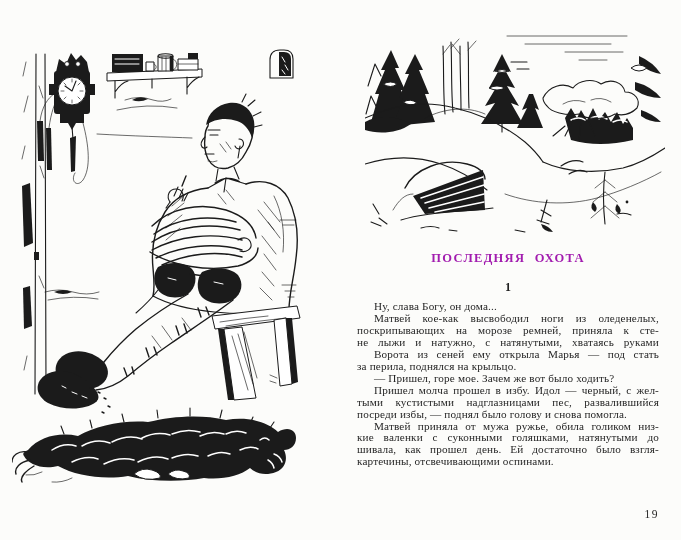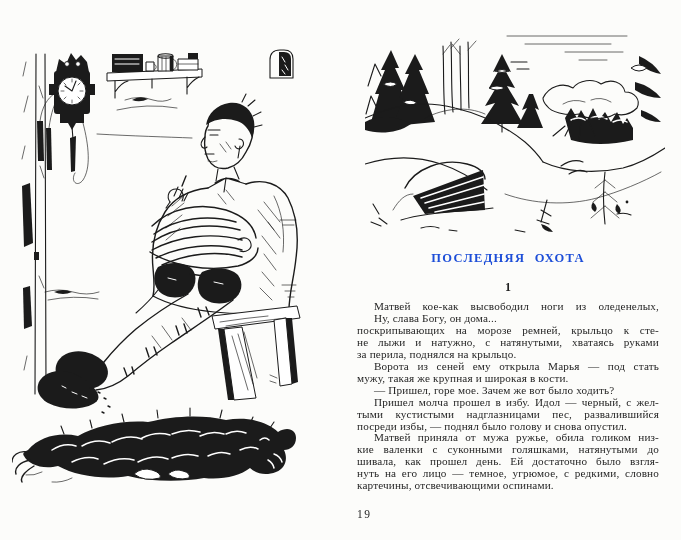--- a/index.html
+++ b/index.html
@@ -17,36 +17,36 @@
   svg .ln{stroke:#1b1b1b;fill:none;stroke-width:1.1;stroke-linecap:round;stroke-linejoin:round;}
   svg .ln2{stroke:#1b1b1b;fill:none;stroke-width:1.4;stroke-linecap:round;stroke-linejoin:round;}
   svg .thin{stroke:#1b1b1b;fill:none;stroke-width:.65;stroke-linecap:round;}
   svg .fill{fill:#1b1b1b;stroke:none;}
   svg .wfill{fill:#ffffff;stroke:#1b1b1b;stroke-width:1;}
   svg .wline{stroke:#ffffff;fill:none;stroke-width:1.5;stroke-linecap:round;}
   svg .wthin{stroke:#ffffff;fill:none;stroke-width:1;stroke-linecap:round;}
   .chapter-title{
     position:absolute;left:12px;top:251px;width:302px;margin:0;
     text-align:center;font-size:12.5px;font-weight:bold;
-    letter-spacing:1.3px;word-spacing:5px;color:#1d4ed8;
+    letter-spacing:1.3px;word-spacing:5px;color:#a21caf;
   }
   .section-number{
     position:absolute;left:12px;top:280px;width:302px;
     text-align:center;font-size:12px;font-weight:bold;color:#212121;
   }
   .body-text{
     position:absolute;left:12px;top:301px;width:302px;
     font-size:11.2px;line-height:11.95px;color:#262626;letter-spacing:.15px;
   }
   .tl{min-height:11.95px;}
   .jst{text-align:justify;text-align-last:justify;}
   .ind{text-indent:17px;}
   .page-number{
     position:absolute;left:12px;top:508px;width:302px;
-    text-align:left;font-size:11.5px;letter-spacing:1.5px;color:#262626;font-family:Liberation Serif, serif;
+    text-align:right;font-size:11.5px;letter-spacing:1.5px;color:#262626;font-family:Liberation Serif, serif;
   }
 </style>
 </head>
 <body>
 
 <div class="page page-left">
   <svg class="illo illo-interior" width="320" height="470" viewBox="0 0 320 470" xmlns="http://www.w3.org/2000/svg">
 
     <g>
       <path class="ln" d="M24,28 L23,368"></path>
@@ -250,32 +250,30 @@
       <path class="ln" d="M182,178 l-6,22 M176,188 l10,6 M172,198 l12,4"></path>
       <path class="fill" d="M176,202 q8,2 12,8 q-10,0 -12,-8 z"></path>
       <path class="ln" d="M196,144 q12,-8 22,-4 M204,152 q10,-6 18,-2"></path>
     </g>
   </svg>
 
   <h1 class="chapter-title">ПОСЛЕДНЯЯ ОХОТА</h1>
   <div class="section-number">1</div>
 
   <div class="body-text">
+    <div class="tl ind">Ну, слава Богу, он дома...</div>
     <div class="tl ind jst">Матвей кое-как высвободил ноги из оледенелых,</div>
-    <div class="tl ind">Ну, слава Богу, он дома...</div>
-    <div class="tl jst">поскрипывающих на морозе ремней, крыльцо к сте-</div>
+    <div class="tl jst">поскрипывающих на морозе ремней, приняла к сте-</div>
     <div class="tl jst">не лыжи и натужно, с натянутыми, хватаясь руками</div>
+    <div class="tl ind jst">Ворота из сеней ему открыла Марья — под стать</div>
     <div class="tl">за перила, поднялся на крыльцо.</div>
-    <div class="tl ind jst">Ворота из сеней ему открыла Марья — под стать</div>
-    <div class="tl">мужу, такая же крупная и широкая в кости.</div>
     <div class="tl ind">— Пришел, горе мое. Зачем же вот было ходить?</div>
     <div class="tl ind jst">Пришел молча прошел в избу. Идол — черный, с жел-</div>
     <div class="tl jst">тыми кустистыми надглазницами пес, развалившийся</div>
-    <div class="tl">посреди избы, — поднял было голову и снова опустил.</div>
+    <div class="tl">посреди избы, — поднял было голову и снова помогла.</div>
     <div class="tl ind jst">Матвей приняла от мужа ружье, обила голиком низ-</div>
     <div class="tl jst">кие валенки с суконными голяшками, натянутыми до</div>
     <div class="tl jst">шивала, как прошел день. Ей достаточно было взгля-</div>
-    <div class="tl jst">нуть на его лицо — темное, угрюмое, с редкими, словно</div>
     <div class="tl">картечины, отсвечивающими оспинами.</div>
   </div>
 
   <div class="page-number">19</div>
 </div>
 
 </body></html>

